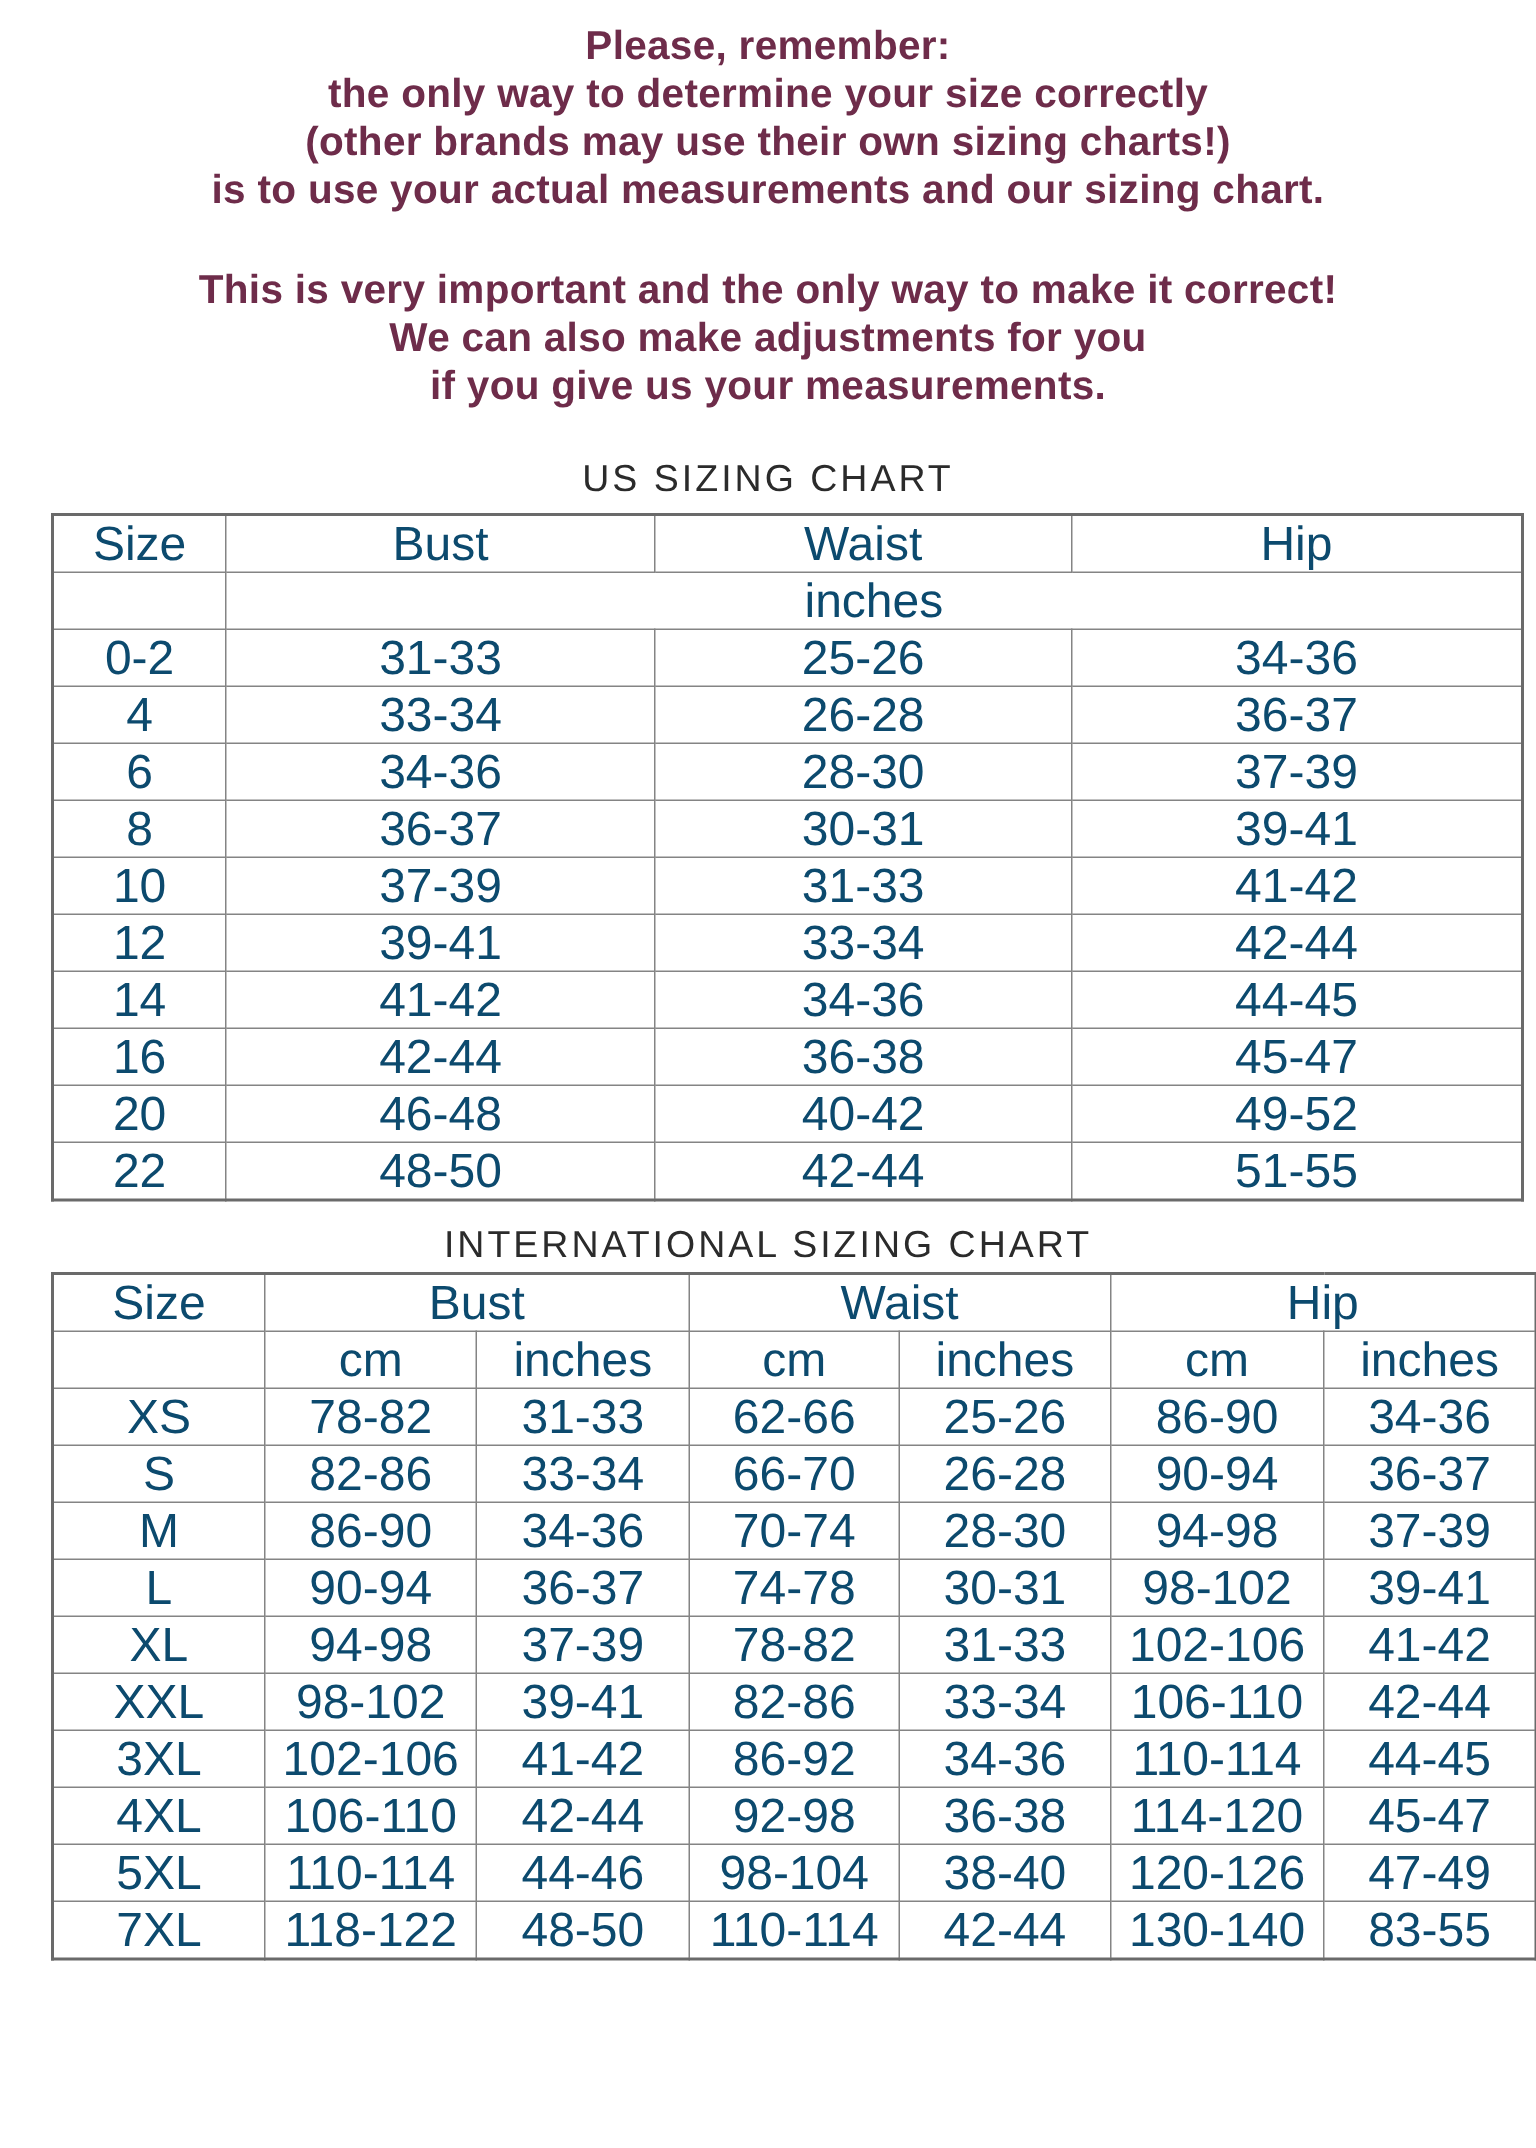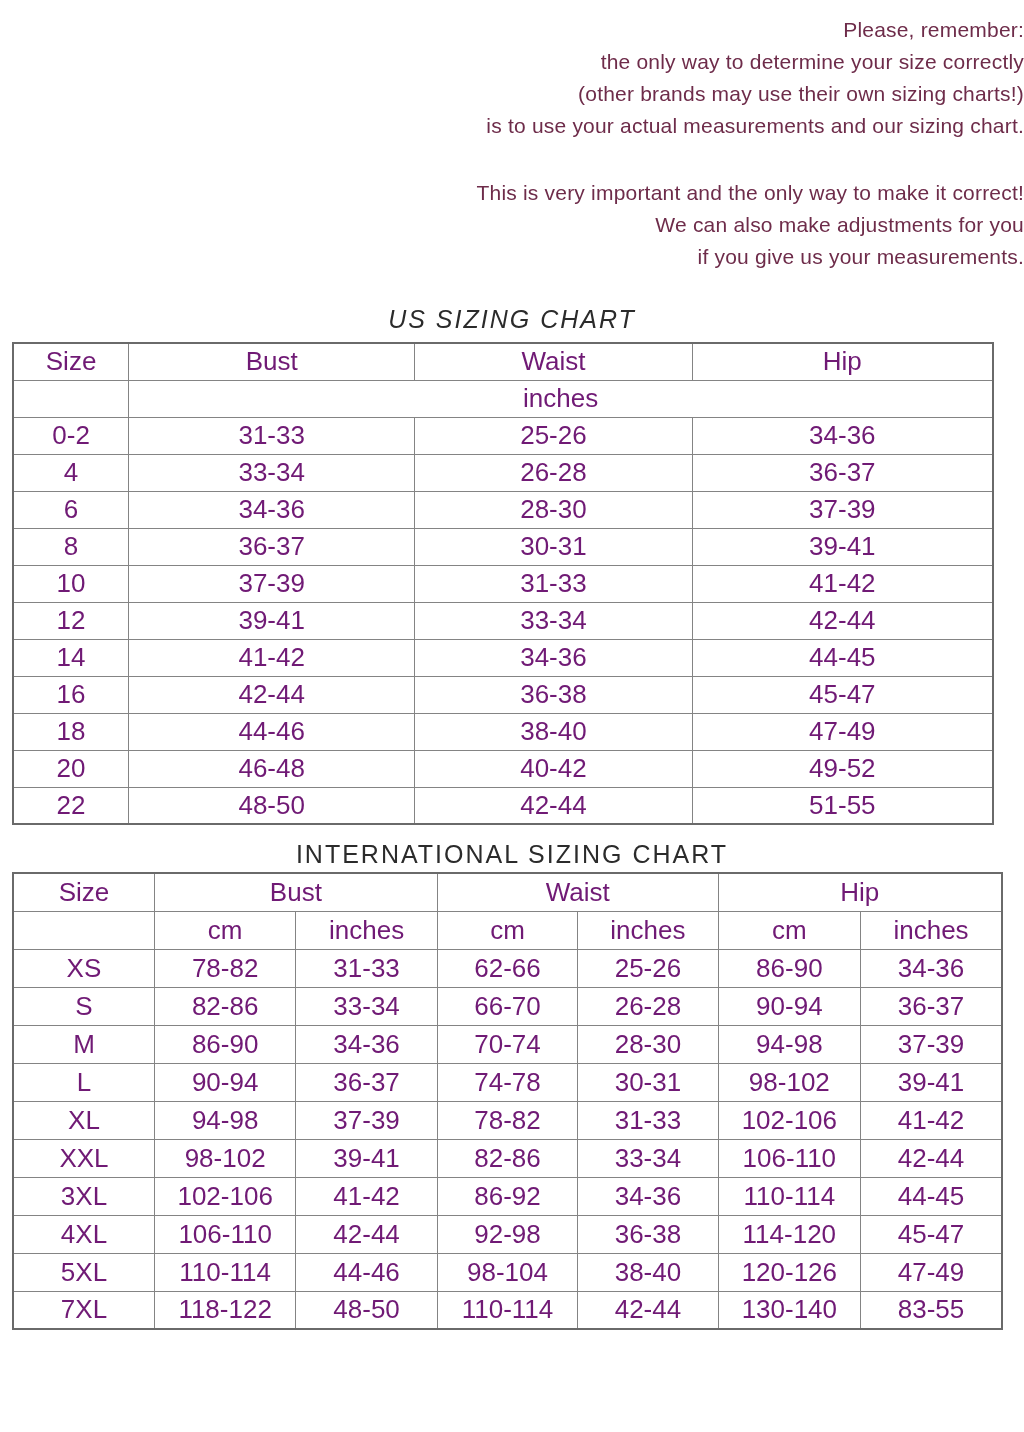--- a/index.html
+++ b/index.html
@@ -6,47 +6,47 @@
   html, body {
     width: 1024px;
     background: #ffffff;
     font-family: "Liberation Sans", "DejaVu Sans", sans-serif;
   }
   body { min-height: 1432px; overflow: hidden; }
 
   
   .intro {
     padding-top: 14px;
-    text-align: right;
+    text-align: center;
     color: #6e2c4a;
-    font-size: 21px;
+    font-size: 27px;
     line-height: 32px;
-    font-weight: 400;
+    font-weight: 700;
     letter-spacing: 0.2px;
   }
   .para-gap { height: 35px; }
 
   
   .chart-title {
     text-align: center;
     color: #2b2b2b;
     font-size: 25px;
     letter-spacing: 2px;
     font-weight: 400;
   }
-  .us-title { margin-top: 32px; font-style: italic; }
+  .us-title { margin-top: 32px; }
   .intl-title { margin-top: 15px; }
 
   
   table {
     border-collapse: collapse;
     table-layout: fixed;
-    margin-left: 12px;
-    color: #701a75;
-    font-size: 26px;
+    margin-left: 34px;
+    color: #0c4a6e;
+    font-size: 32px;
     background: #ffffff;
   }
   table.us-table   { width: 982px; margin-top: 8px; }
   table.intl-table { width: 991px; margin-top: 3px; }
 
   th, td {
     border: 1px solid #848484;
     text-align: center;
     vertical-align: middle;
     font-weight: 400;
@@ -134,26 +134,20 @@
         <td>14</td>
         <td>41-42</td>
         <td>34-36</td>
         <td>44-45</td>
       </tr>
       <tr>
         <td>16</td>
         <td>42-44</td>
         <td>36-38</td>
         <td>45-47</td>
-      </tr>
-      <tr>
-        <td>18</td>
-        <td>44-46</td>
-        <td>38-40</td>
-        <td>47-49</td>
       </tr>
       <tr>
         <td>20</td>
         <td>46-48</td>
         <td>40-42</td>
         <td>49-52</td>
       </tr>
       <tr>
         <td>22</td>
         <td>48-50</td>

